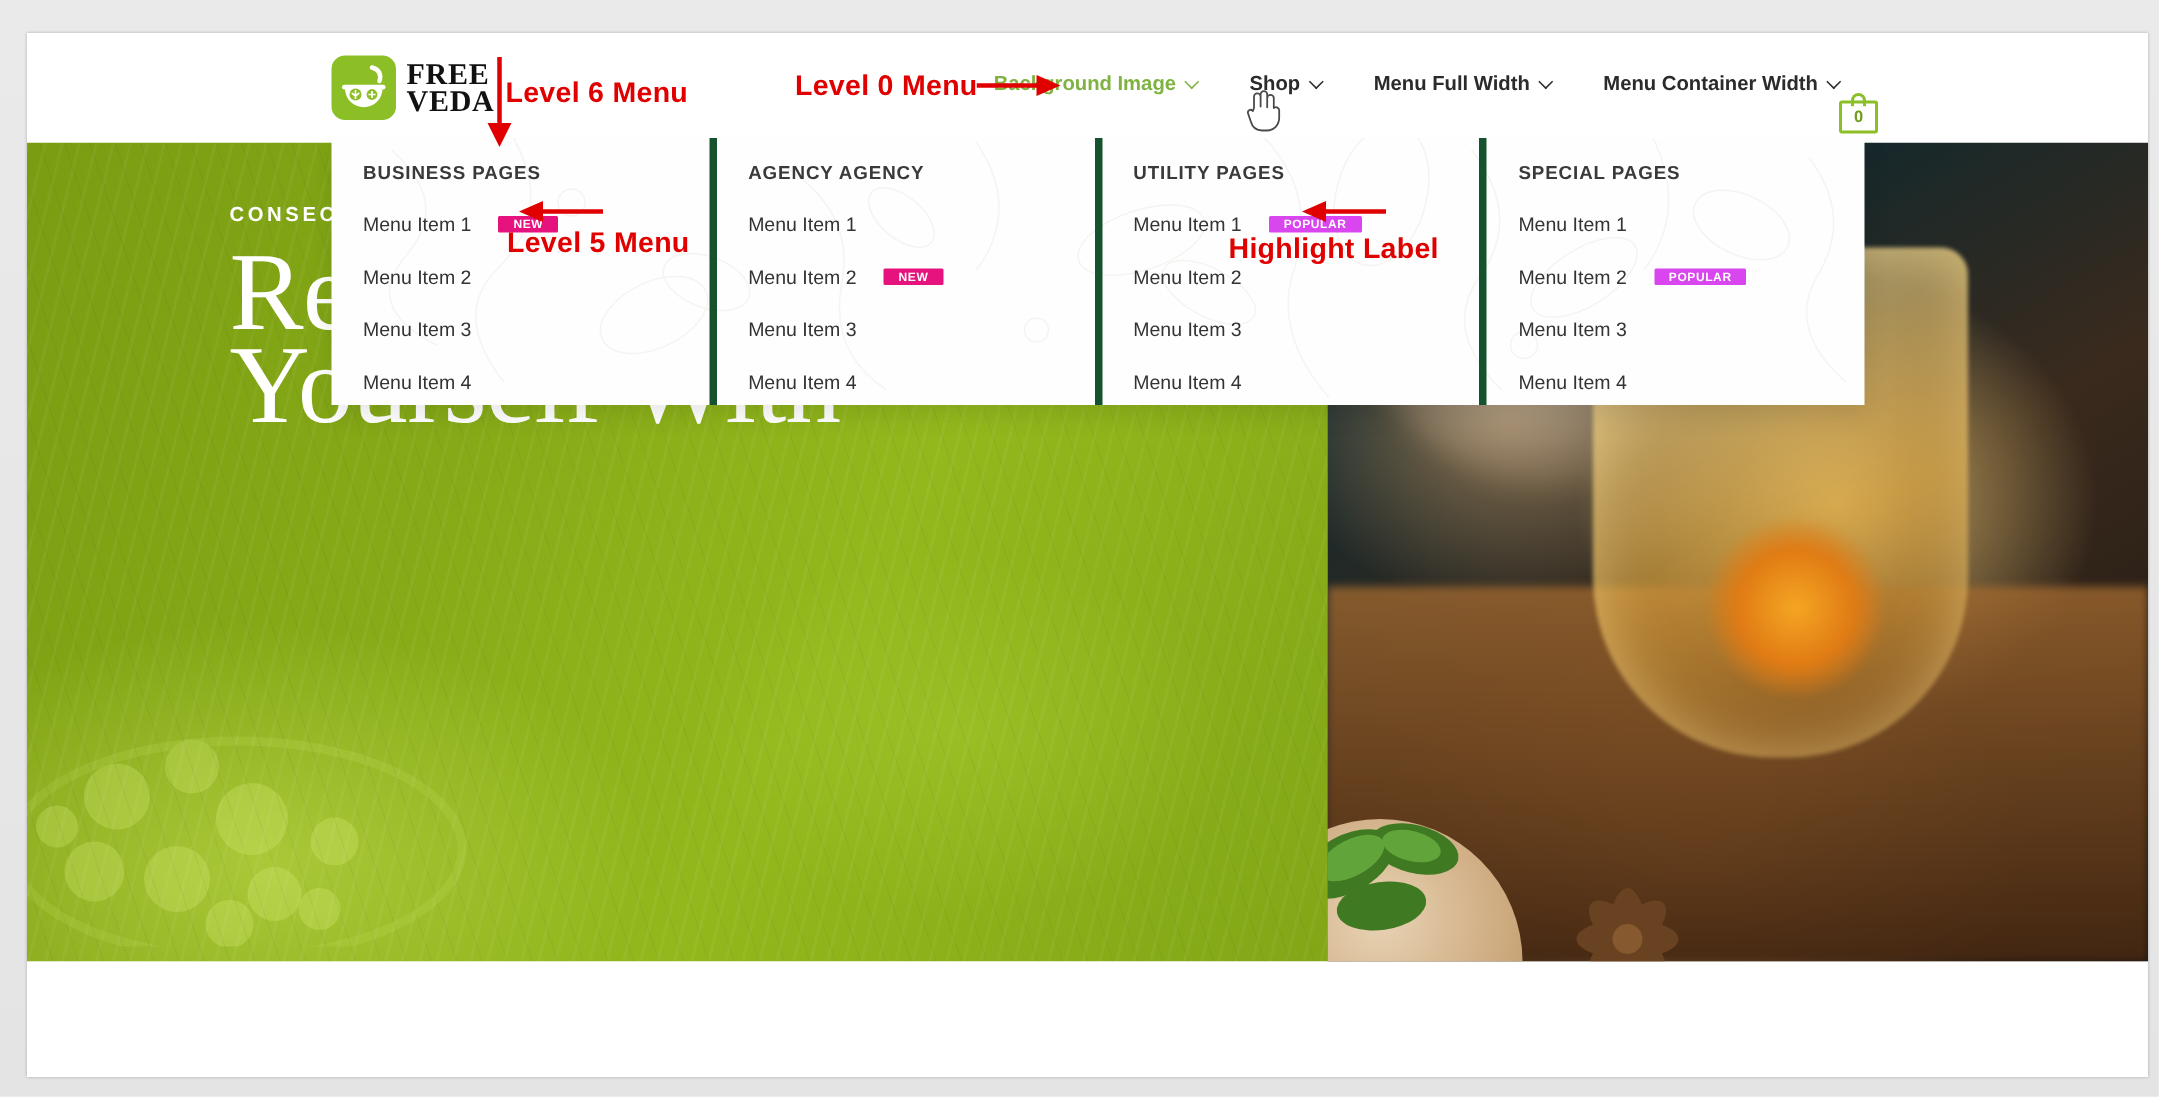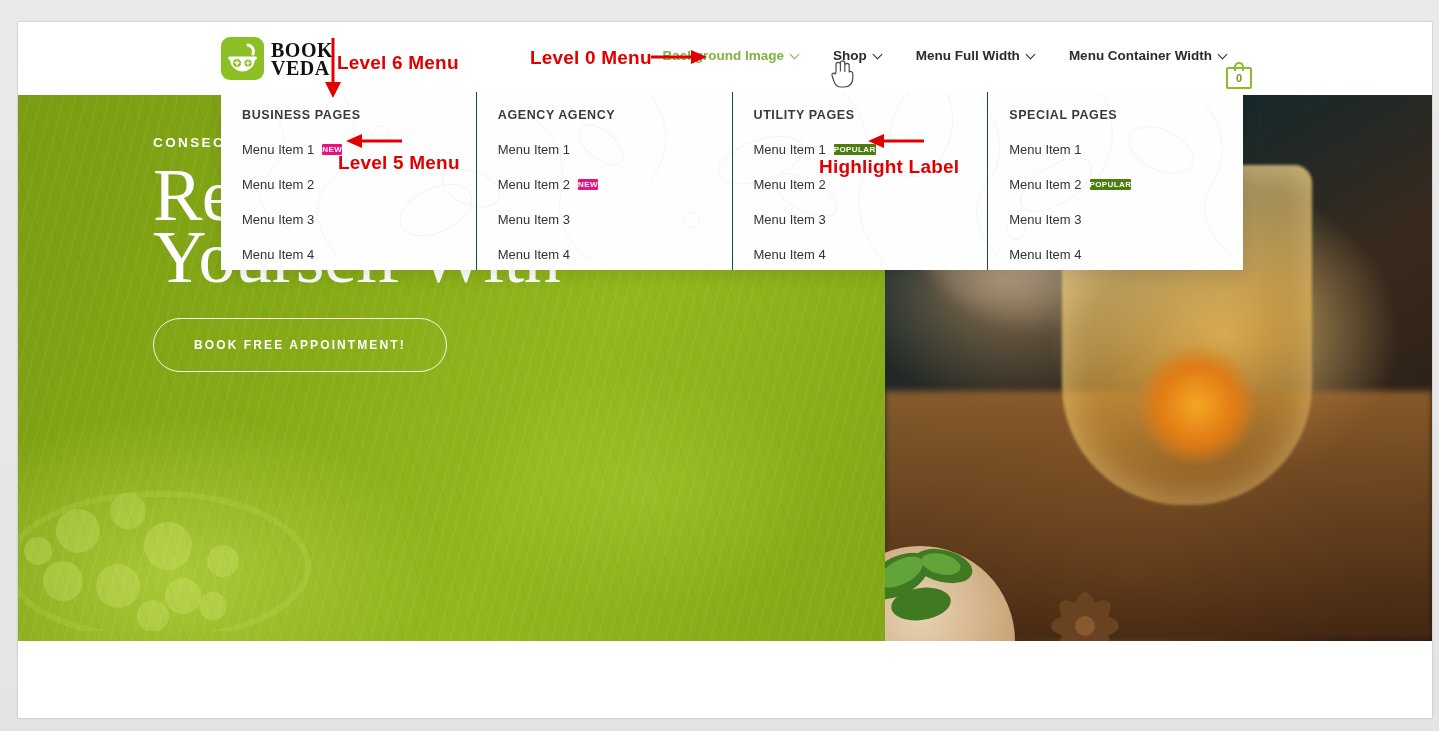--- a/index.html
+++ b/index.html
@@ -147,53 +147,53 @@
   .mega-bg {
     position: absolute;
     inset: 0;
     opacity: .30;
     pointer-events: none;
   }
   .mega-col {
     position: relative;
     flex: 1;
     padding: 18px 0 0 21px;
-    border-right: 1px solid #14532d;
+    border-right: 5px solid #14532d;
     z-index: 2;
   }
   .mega-col:last-child { border-right: none; }
   .mega-title {
     font-size: 12.5px;
     letter-spacing: .6px;
     color: #3a3a3a;
     font-weight: 600;
     margin-bottom: 20px;
   }
   .mega-link {
     display: flex;
     align-items: center;
-    gap: 8px;
+    gap: 18px;
     font-size: 13px;
     color: #333;
     margin-bottom: 20px;
     cursor: pointer;
     height: 15px;
   }
   .badge {
     display: inline-block;
     font-size: 8px;
     font-weight: 700;
     letter-spacing: .4px;
     color: #fff;
-    padding: 2px 0 1px;
+    padding: 2px 10px 1px;
     line-height: 1;
     border-radius: 1px;
   }
   .badge.new { background: #e6127d; }
-  .badge.popular { background: #4d7c0f; }
+  .badge.popular { background: #d946ef; }
 
   
   .hero {
     position: absolute;
     left: 0; top: 73px;
     width: 100%;
     height: 546px;
     overflow: hidden;
   }
   .hero-left {
@@ -392,39 +392,38 @@
           <circle cx="60" cy="55" r="10" fill="#8a5c30"></circle>
         </svg>
       </div>
 
       <div class="hero-content">
         <div class="eyebrow">CONSECTETUR ADIPISCING</div>
         <div class="hero-title">
           <div>Rejuvenate</div>
           <div>Yourself With</div>
         </div>
-        <div class="cta">BOOK FREE APPOINTMENT!</div>
       </div>
     </div>
 
     <div class="header">
       <div class="logo">
         <div class="logo-mark">
           <svg width="43" height="43" viewBox="0 0 43 43">
             <path d="M9 22 h25 a12.5 12.5 0 0 1 -25 0 z" fill="#ffffff"></path>
             <rect x="7" y="19.5" width="29" height="3.2" rx="1.6" fill="#ffffff"></rect>
             <path d="M27 8 q7 2 5 9" stroke="#ffffff" stroke-width="3" fill="none" stroke-linecap="round"></path>
             <circle cx="16" cy="26" r="4" fill="#8cbf26"></circle>
             <path d="M16 23 v6 M13.5 25 l2.5 2 M18.5 25 l-2.5 2" stroke="#ffffff" stroke-width="1.1"></path>
             <circle cx="27" cy="26" r="3.6" fill="#8cbf26"></circle>
             <path d="M27 23.6 v4.8 M24.6 26 h4.8" stroke="#ffffff" stroke-width="1.1"></path>
           </svg>
         </div>
         <div class="logo-word">
-          <div>BOOK</div>
+          <div>FREE</div>
           <div>VEDA</div>
         </div>
       </div>
 
       <div class="navbar">
         <div class="nav-item active">
           <span>Background Image</span>
           <span class="caret"></span>
         </div>
         <div class="nav-item">

